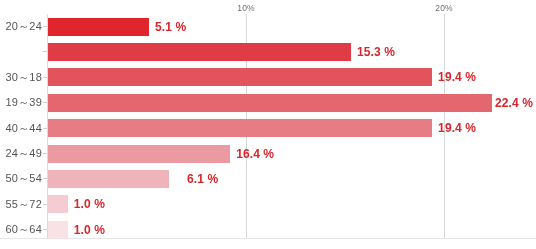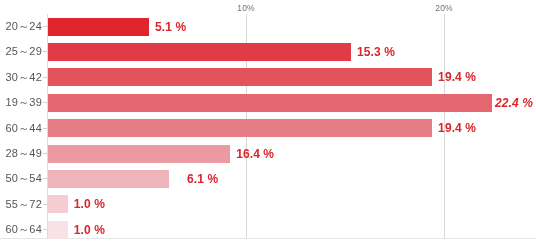--- a/index.html
+++ b/index.html
@@ -125,45 +125,44 @@
   <div class="bottom-rule"></div>
 
   <div class="rows" id="rows">
       <div class="row" style="top: 0px;">
         <div class="row-label">20～24</div>
         <div class="row-tick"></div>
         <div class="bar" style="width: 100.98px; background: rgb(224, 38, 44);"></div>
         <div class="bar-value" style="left: 154.98px; color: rgb(216, 38, 44);">5.1 %</div>
       </div>
       <div class="row" style="top: 25.4px;">
-        <div class="row-label">25～29</div>
         <div class="row-tick"></div>
         <div class="bar" style="width: 302.94px; background: rgb(224, 60, 69);"></div>
         <div class="bar-value" style="left: 356.94px; color: rgb(216, 38, 44);">15.3 %</div>
       </div>
       <div class="row" style="top: 50.8px;">
-        <div class="row-label">30～42</div>
+        <div class="row-label">30～18</div>
         <div class="row-tick"></div>
         <div class="bar" style="width: 384.12px; background: rgb(226, 83, 91);"></div>
         <div class="bar-value" style="left: 438.12px; color: rgb(216, 38, 44);">19.4 %</div>
       </div>
       <div class="row" style="top: 76.2px;">
         <div class="row-label">19～39</div>
         <div class="row-tick"></div>
         <div class="bar" style="width: 443.52px; background: rgb(228, 103, 111);"></div>
-        <div class="bar-value" style="left: 495px; color: rgb(216, 38, 44); font-style: italic;">22.4 %</div>
+        <div class="bar-value" style="left: 495px; color: rgb(216, 38, 44);">22.4 %</div>
       </div>
       <div class="row" style="top: 101.6px;">
-        <div class="row-label">60～44</div>
+        <div class="row-label">40～44</div>
         <div class="row-tick"></div>
         <div class="bar" style="width: 384.12px; background: rgb(230, 124, 132);"></div>
         <div class="bar-value" style="left: 438.12px; color: rgb(216, 38, 44);">19.4 %</div>
       </div>
       <div class="row" style="top: 127px;">
-        <div class="row-label">28～49</div>
+        <div class="row-label">24～49</div>
         <div class="row-tick"></div>
         <div class="bar" style="width: 182.16px; background: rgb(235, 154, 161);"></div>
         <div class="bar-value" style="left: 236.16px; color: rgb(216, 38, 44);">16.4 %</div>
       </div>
       <div class="row" style="top: 152.4px;">
         <div class="row-label">50～54</div>
         <div class="row-tick"></div>
         <div class="bar" style="width: 120.78px; background: rgb(239, 180, 186);"></div>
         <div class="bar-value" style="left: 187px; color: rgb(216, 38, 44);">6.1 %</div>
       </div>

